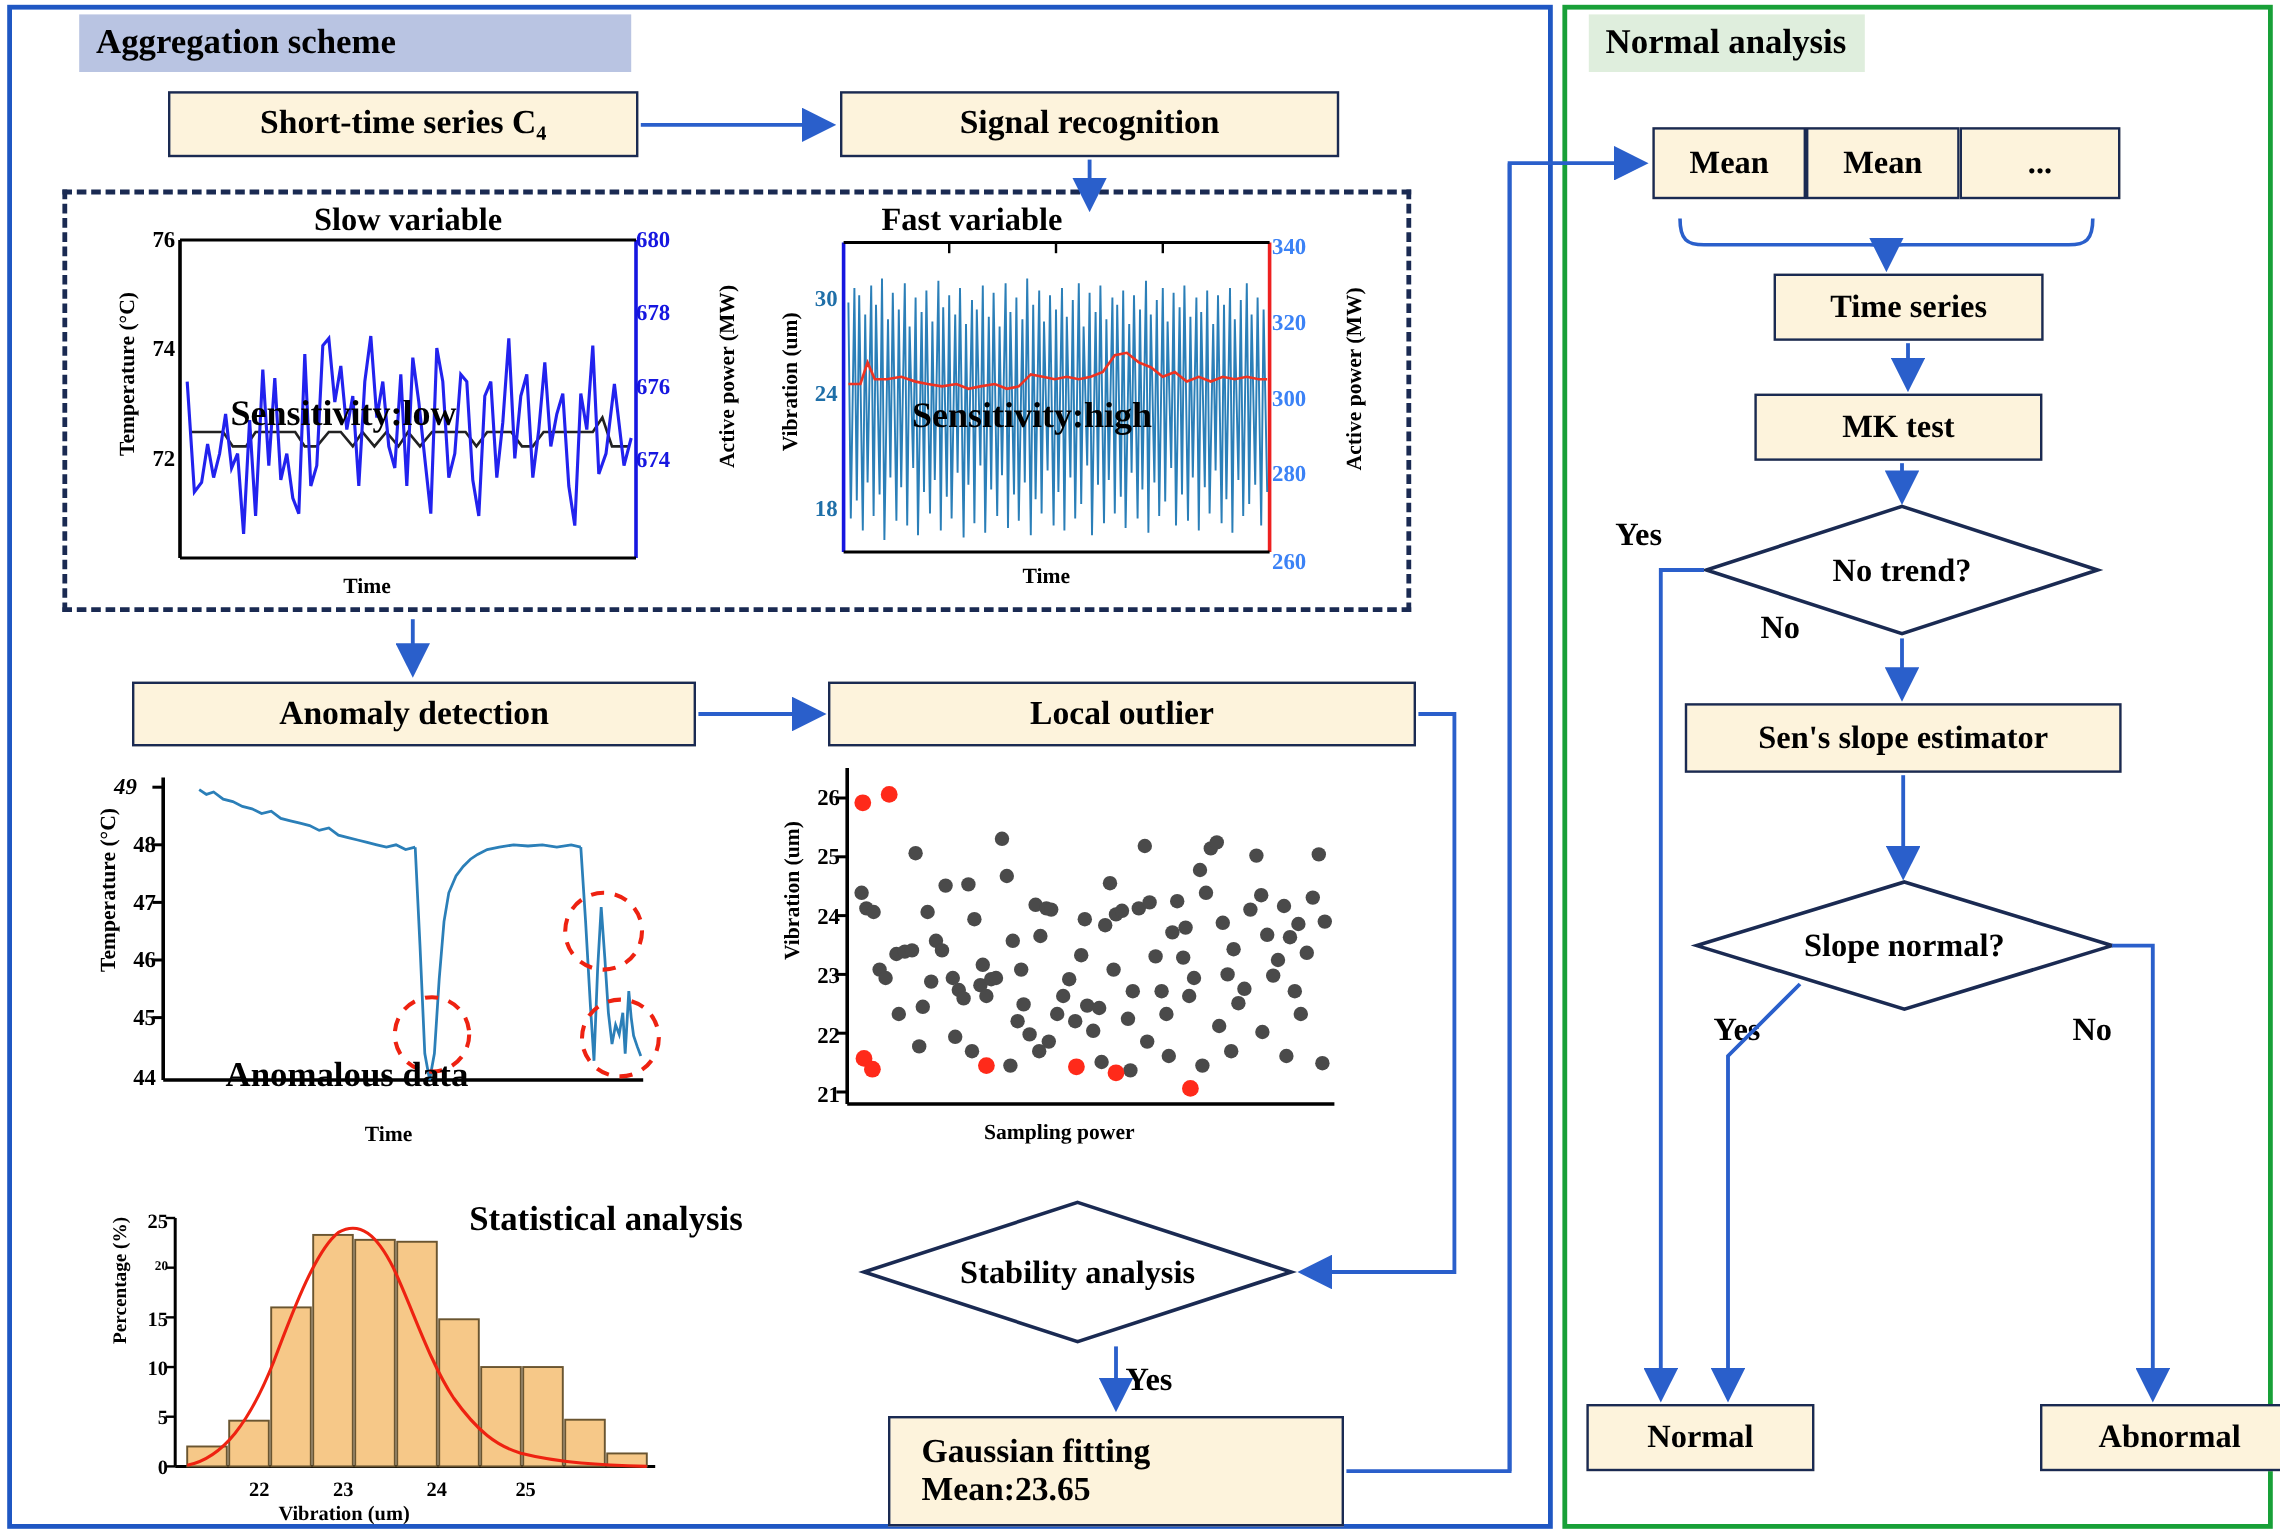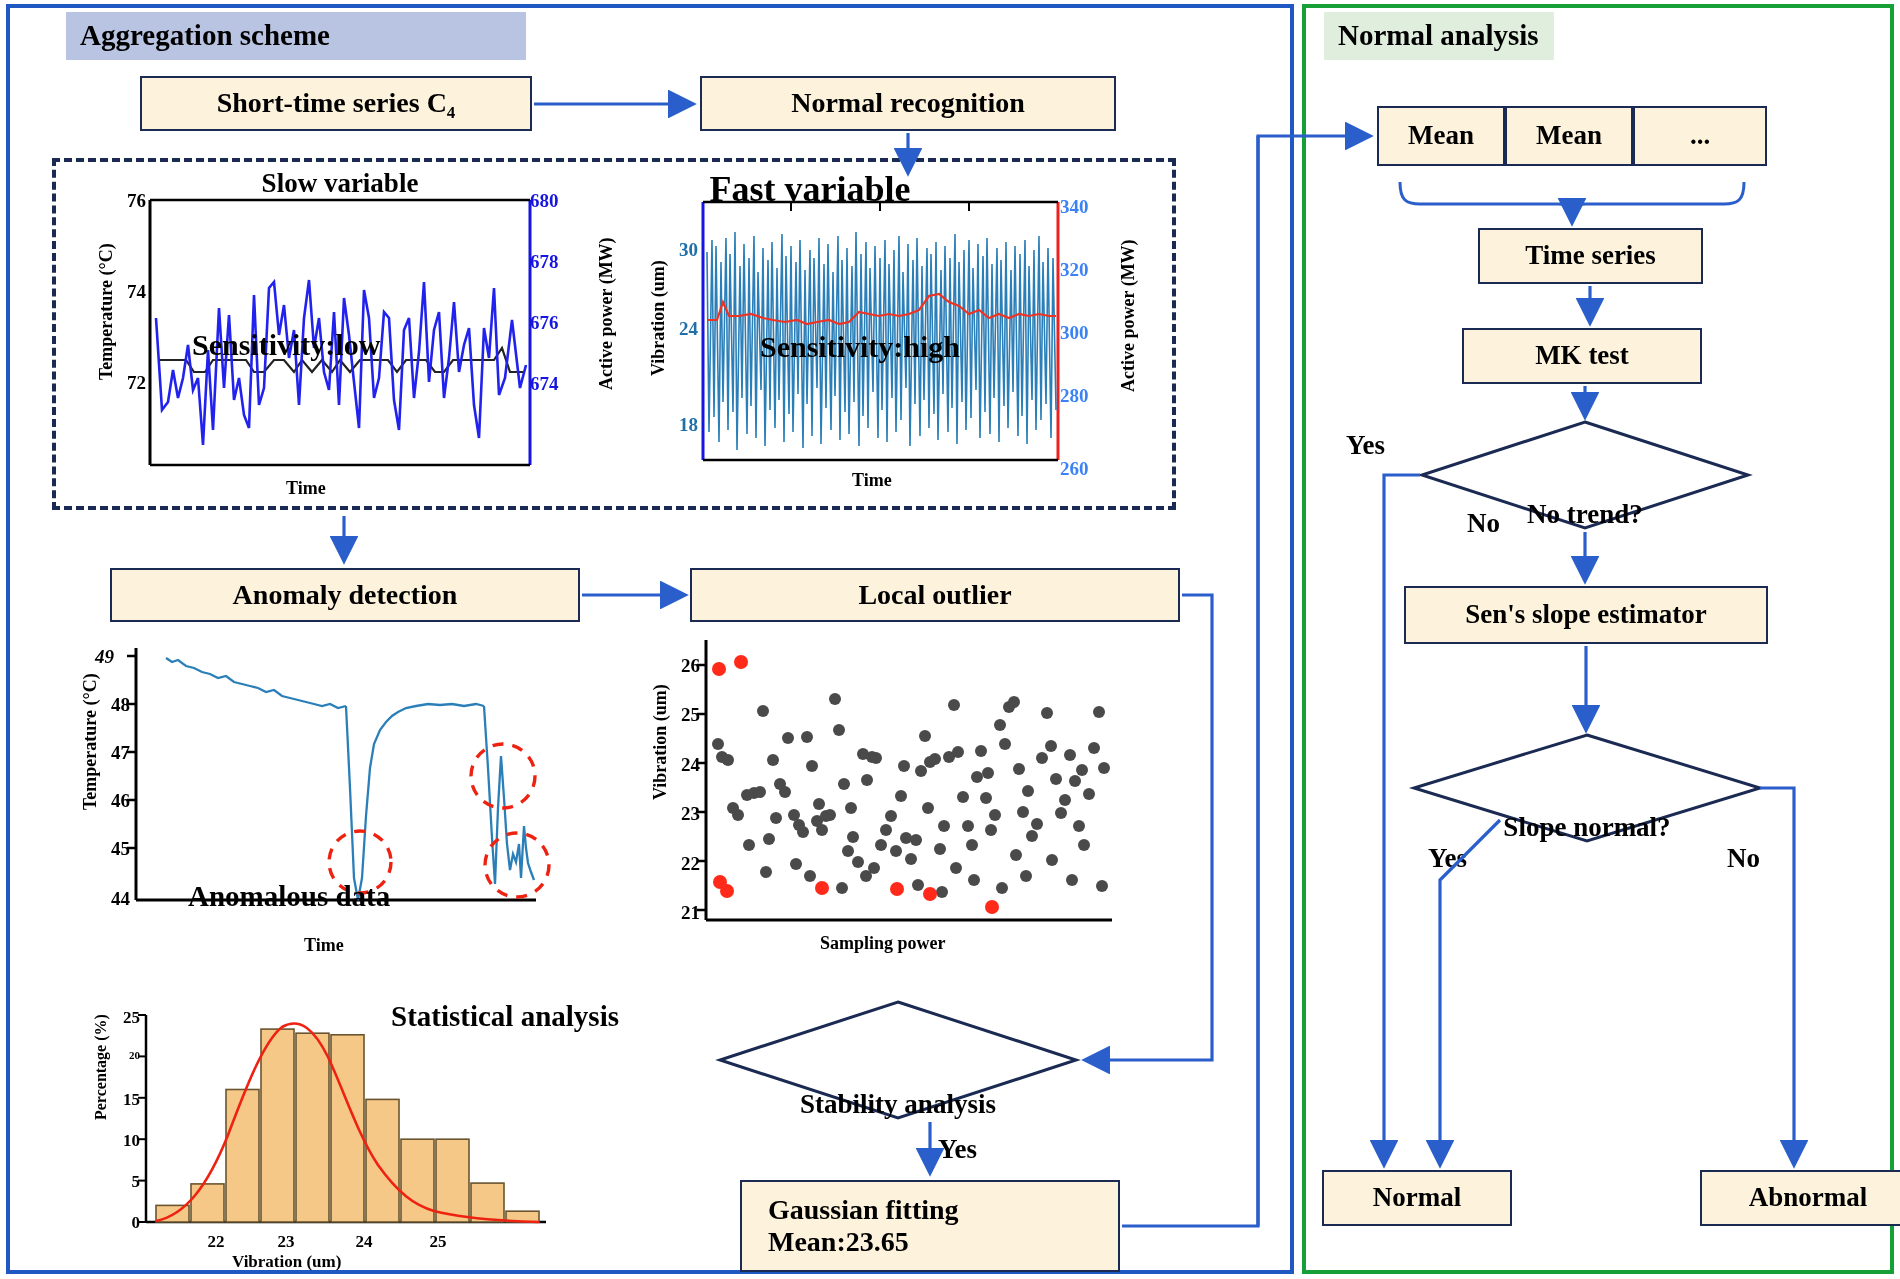--- a/index.html
+++ b/index.html
@@ -20,21 +20,21 @@
 
   
   .box{position:absolute;box-sizing:border-box;background:#fdf3dc;
        border:2.5px solid #1a2a52;display:flex;align-items:center;
        justify-content:center;font-weight:bold;color:#000;text-align:center;
        line-height:1.15;}
   .box.left{justify-content:flex-start;padding-left:26px;text-align:left;}
 
   
   .diamond{position:absolute;box-sizing:border-box;display:flex;
-       align-items:flex-end;justify-content:center;}
+       align-items:center;justify-content:center;}
   .diamond .dshape{position:absolute;left:0;top:0;width:100%;height:100%;}
   .diamond .dlabel{position:relative;font-weight:bold;color:#000;z-index:2;}
 
   
   #dashed-box{position:absolute;left:52px;top:158px;width:1124px;height:352px;
        border:4px dashed #1a2a52;box-sizing:border-box;}
 
   
   .chart{position:absolute;}
   .ctitle{position:absolute;font-weight:bold;text-align:center;color:#000;}
@@ -55,21 +55,21 @@
   .yeslab{position:absolute;font-weight:bold;font-size:27px;color:#000;}
 </style>
 </head>
 <body>
 
 <div class="panel" id="agg-panel"></div>
 <div class="panel-title" id="agg-title">Aggregation scheme</div>
 
 <div class="box" style="left:140px;top:76px;width:392px;height:55px;font-size:28px;">Short-time series C₄</div>
 
-<div class="box" style="left:700px;top:76px;width:416px;height:55px;font-size:28px;">Normal recognition</div>
+<div class="box" style="left:700px;top:76px;width:416px;height:55px;font-size:28px;">Signal recognition</div>
 
 <div id="dashed-box"></div>
 
 <div class="ctitle" style="left:180px;top:168px;width:320px;font-size:27px;">Slow variable</div>
 
 <div class="axlabel rot" style="left:96px;top:380px;">Temperature (°C)</div>
 <div class="axlabel rot" style="left:596px;top:390px;">Active power (MW)</div>
 
 <div class="tick" style="left:100px;top:190px;width:46px;">76</div>
 <div class="tick" style="left:100px;top:281px;width:46px;">74</div>
@@ -86,21 +86,21 @@
   <line x1="380" y1="0" x2="380" y2="265" stroke="#1616e0" stroke-width="3"></line>
   <line x1="0" y1="0" x2="380" y2="0" stroke="#000" stroke-width="2.5"></line>
   <line x1="0" y1="265" x2="380" y2="265" stroke="#000" stroke-width="2.5"></line>
   <polyline fill="none" stroke="#222" stroke-width="2.2" points="8,160 18,160 28,160 36,160 44,172 55,172 63,160 75,160 86,160 96,160 104,172 114,172 124,160 134,160 144,172 152,160 162,172 172,160 182,172 190,160 200,172 210,160 220,160 229,160 238,160 247,172 256,160 266,160 276,160 285,172 294,172 303,160 312,160 320,160 328,160 336,160 344,160 352,148 360,172 368,172 374,172"></polyline>
   <polyline fill="none" stroke="#2222ee" stroke-width="2.6" points="6,118 12,210 18,202 23,170 28,198 33,178 38,145 43,190 48,178 53,245 58,150 63,230 69,108 74,188 79,115 84,200 89,178 94,215 99,228 104,95 109,205 114,188 119,88 124,82 129,135 134,105 139,158 144,130 149,205 154,118 159,80 164,148 169,118 174,172 179,190 184,112 189,205 194,98 199,135 204,182 209,228 214,90 219,118 224,198 229,178 234,112 239,118 244,200 249,230 254,130 259,118 264,198 269,152 274,82 279,182 284,130 289,112 294,198 299,158 304,102 309,172 314,145 319,128 324,205 329,238 334,128 339,158 344,88 349,195 355,178 362,120 370,188 376,165"></polyline>
 </svg>
 
 <div class="note" style="left:192px;top:328px;font-size:30px;">Sensitivity:low</div>
 <div class="axlabel" style="left:286px;top:478px;">Time</div>
 
-<div class="ctitle" style="left:640px;top:168px;width:340px;font-size:36px;">Fast variable</div>
+<div class="ctitle" style="left:640px;top:168px;width:340px;font-size:27px;">Fast variable</div>
 
 <div class="axlabel rot" style="left:648px;top:376px;">Vibration (um)</div>
 <div class="axlabel rot" style="left:1118px;top:392px;">Active power (MW)</div>
 
 <div class="tick teal" style="left:652px;top:239px;width:46px;">30</div>
 <div class="tick teal" style="left:652px;top:318px;width:46px;">24</div>
 <div class="tick teal" style="left:652px;top:414px;width:46px;">18</div>
 
 <div class="tick red" style="left:1060px;top:196px;width:56px;text-align:left;">340</div>
 <div class="tick red" style="left:1060px;top:259px;width:56px;text-align:left;">320</div>

